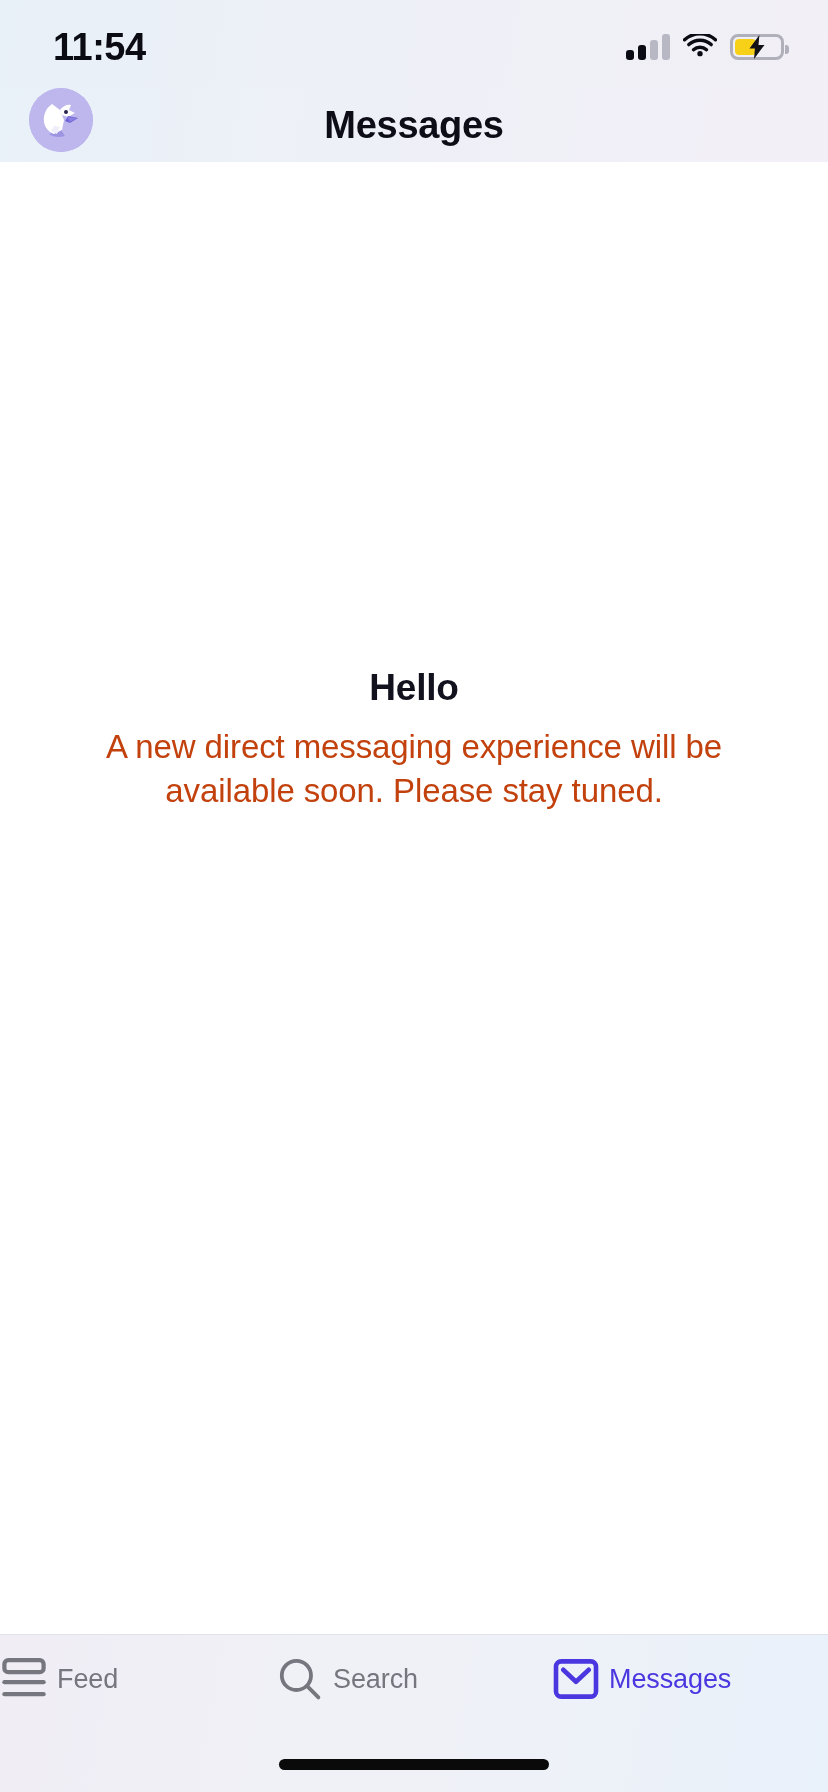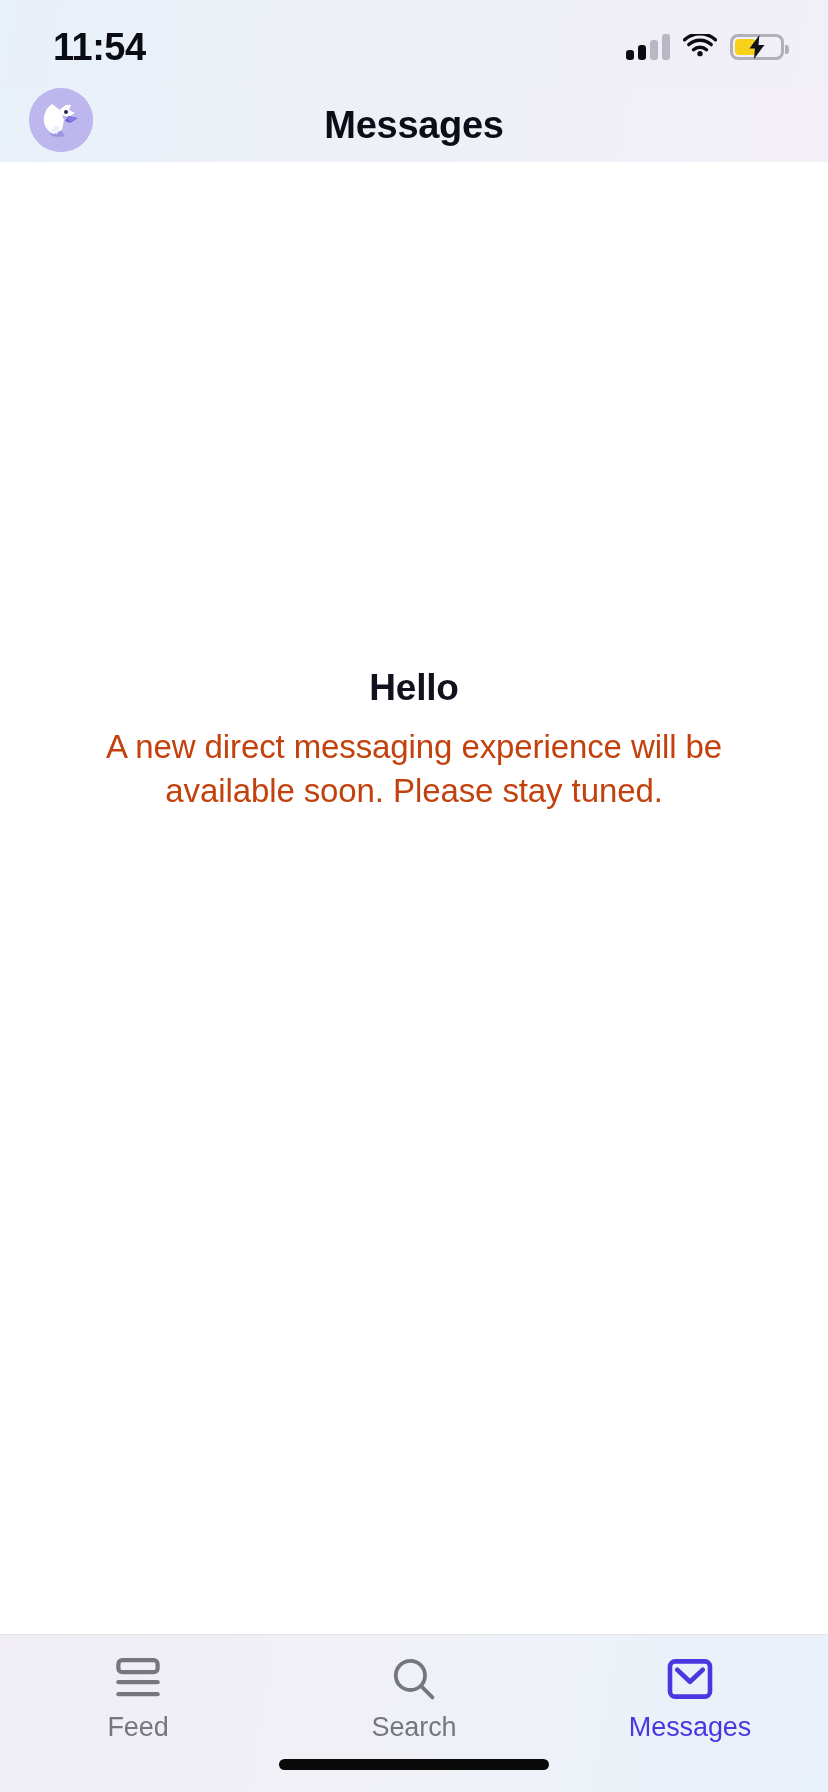--- a/index.html
+++ b/index.html
@@ -176,21 +176,21 @@
     height: 158px;
     background: linear-gradient(100deg, #f0edf5 0%, #f0f1f7 48%, #e9f1fa 100%);
     border-top: 1px solid #e2e2ea;
     display: flex;
     align-items: flex-start;
     padding-top: 20px;
   }
   .tab {
     flex: 1 1 25%;
     display: flex;
-    flex-direction: column;
+    flex-direction: row;
     align-items: center;
     gap: 9px;
     cursor: pointer;
   }
   .tab-icon { height: 48px; display:flex; align-items:center; justify-content:center; }
   .tab-icon svg { display:block; }
   .tab-label {
     font-size: 27px;
     font-weight: 400;
     color: #76767f;

